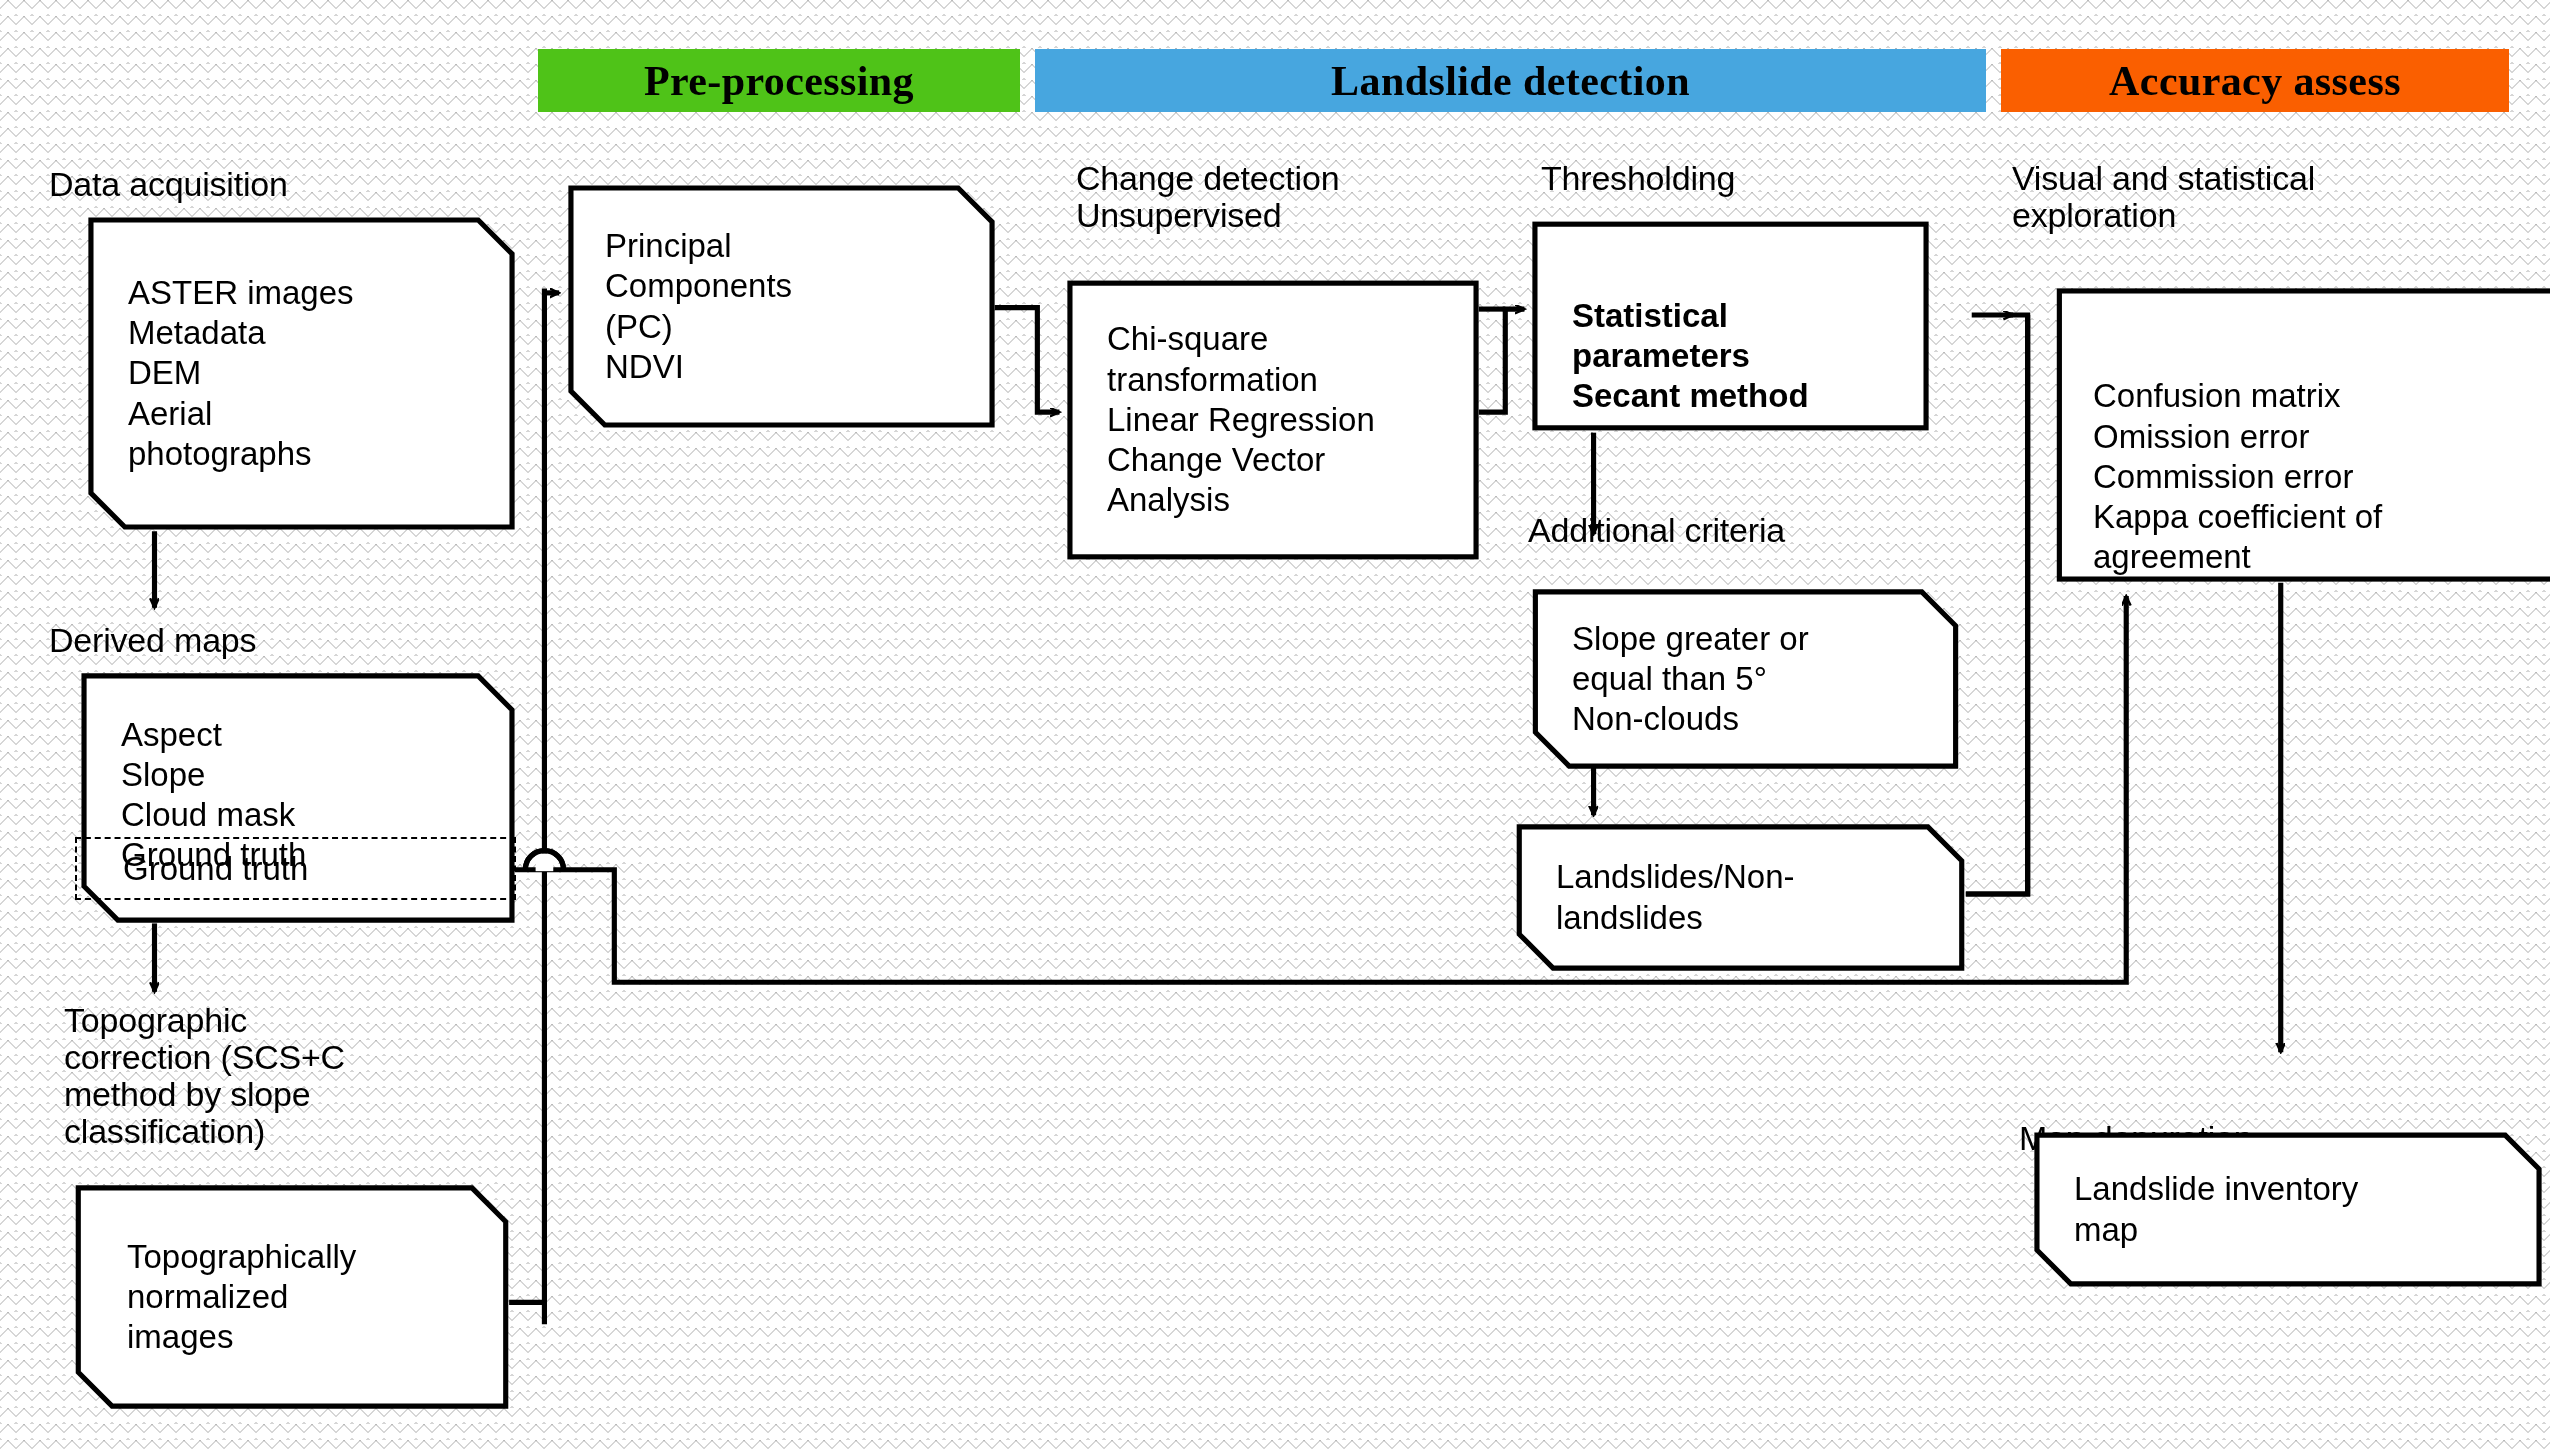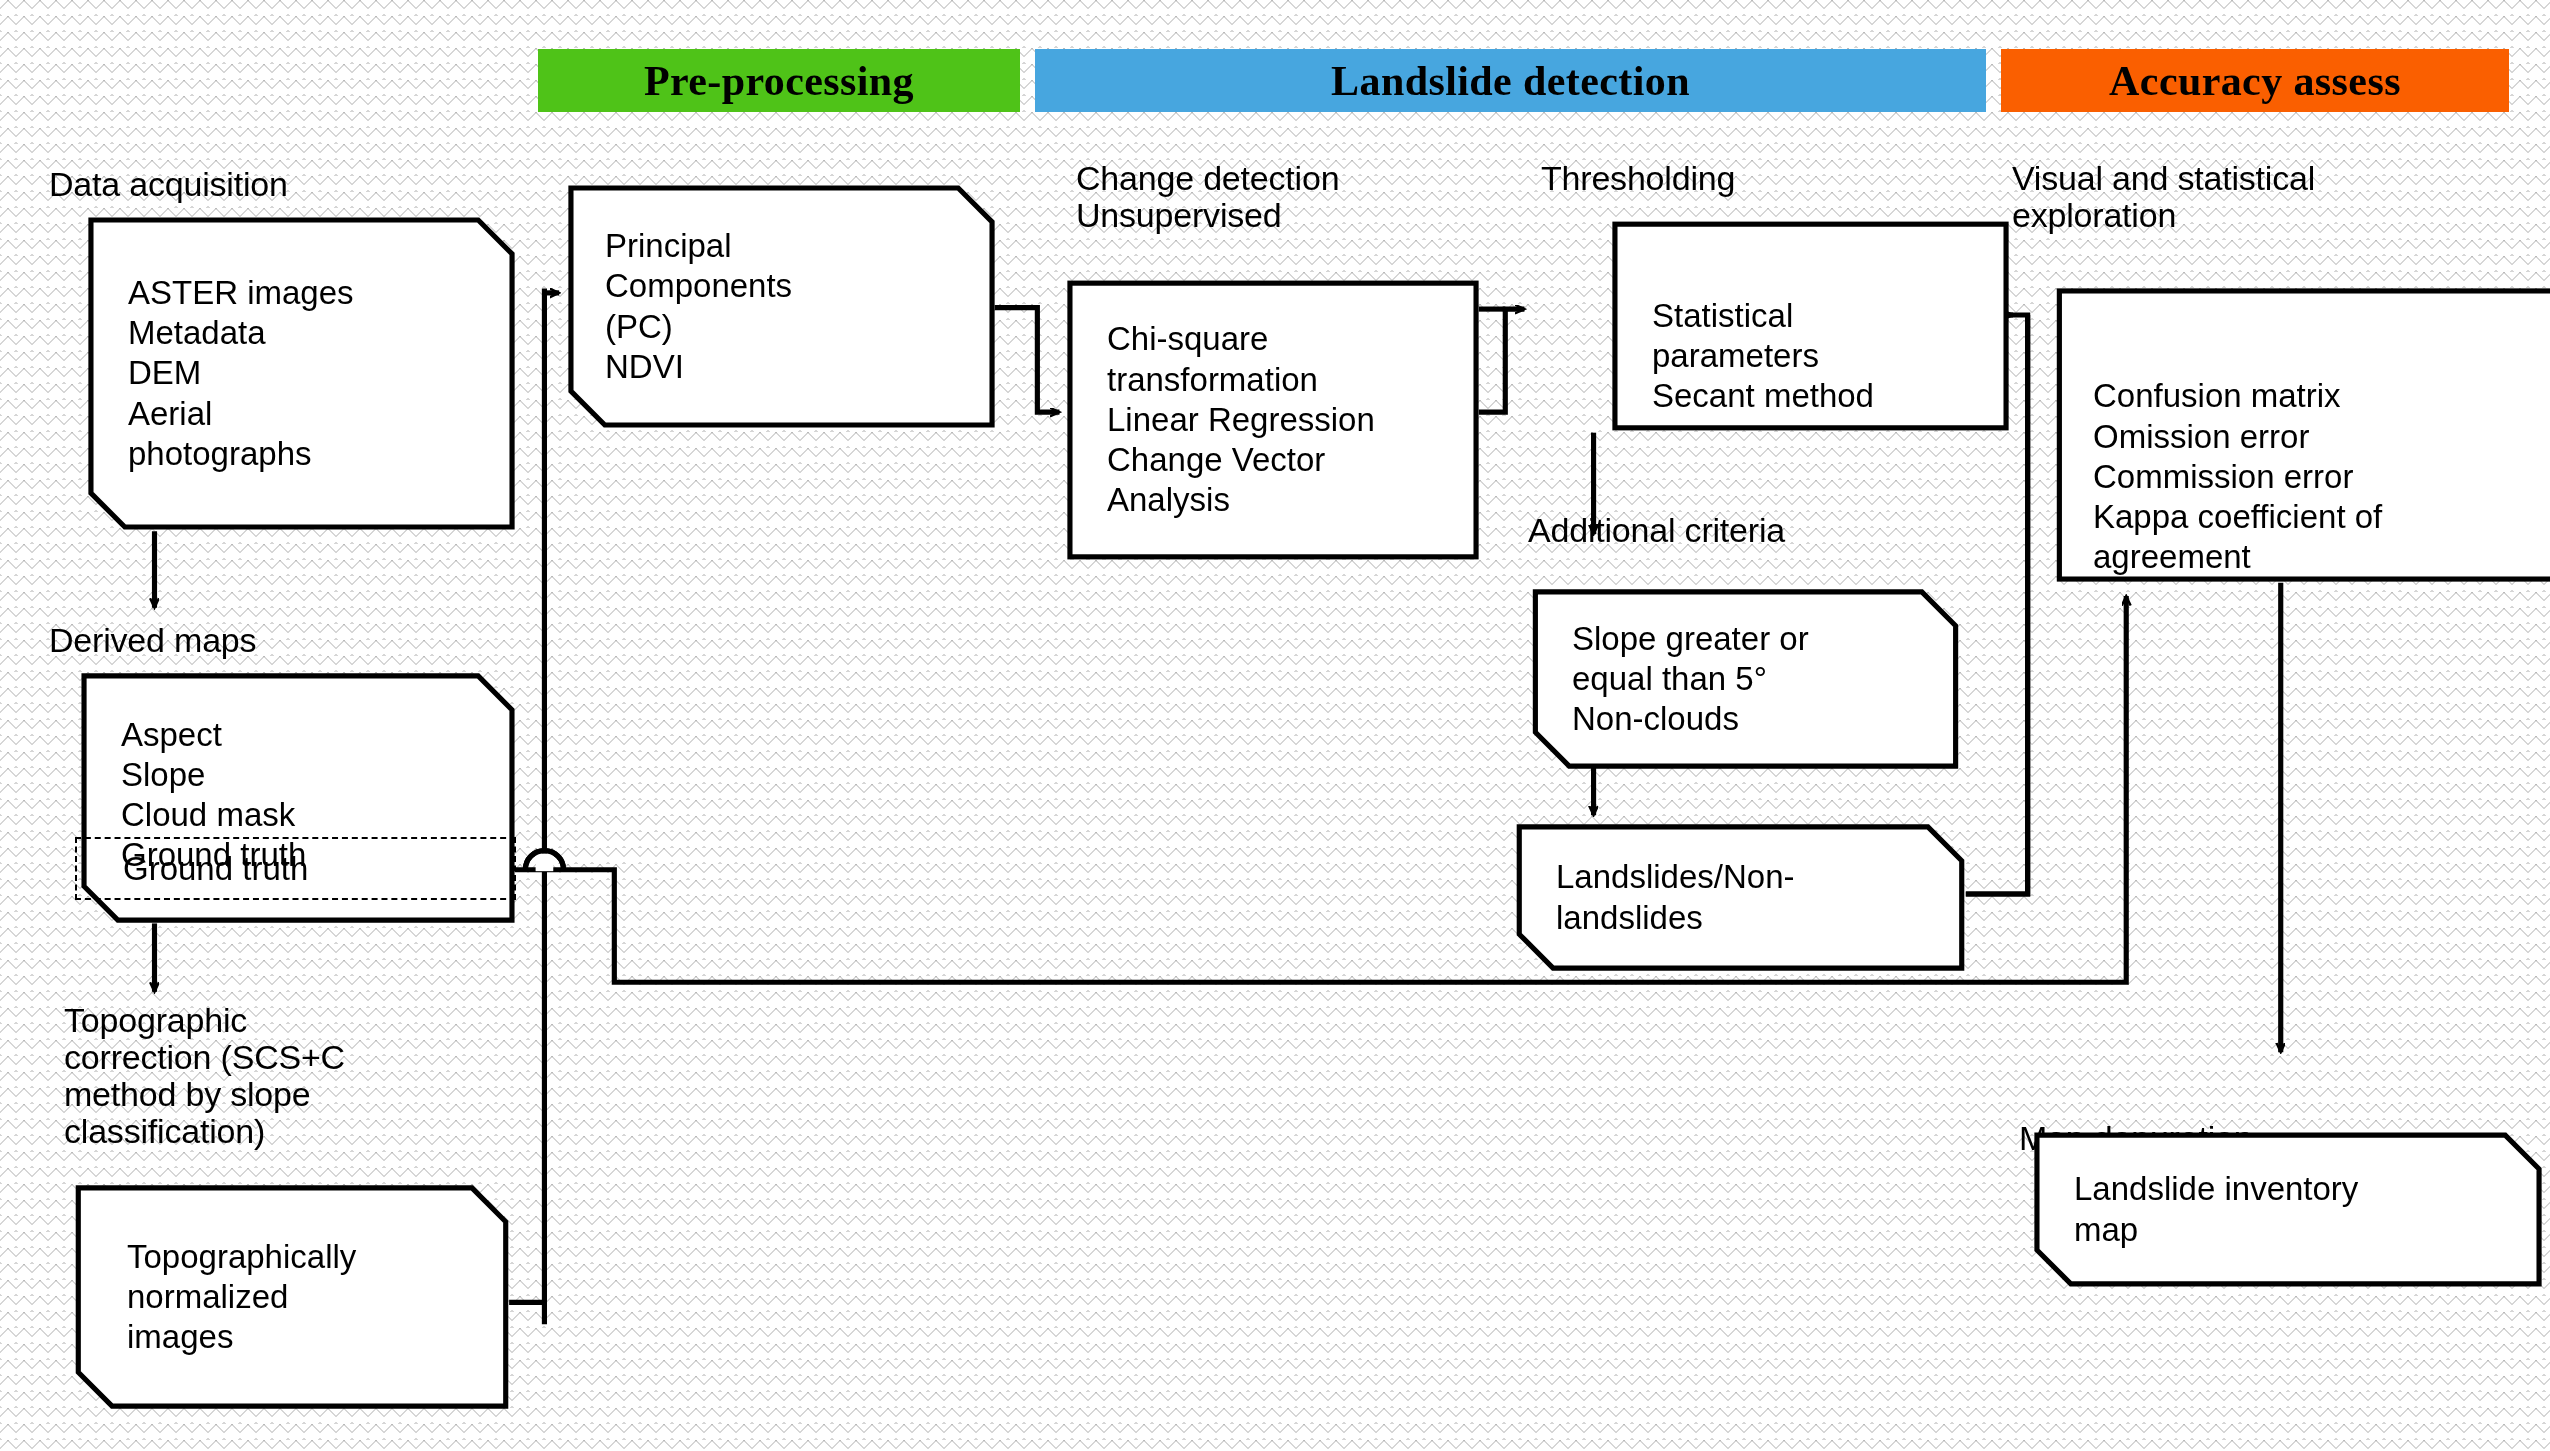--- a/index.html
+++ b/index.html
@@ -157,21 +157,21 @@
     <svg width="412" height="280" viewBox="0 0 560 380">
       <rect x="4" y="4" width="552" height="372" fill="#fff" stroke="#000" stroke-width="7"></rect>
     </svg>
     <div class="boxtext" style="padding-left:40px;">Chi-square
    transformation
 Linear Regression
 Change Vector
    Analysis</div>
   </div>
 
-  <div class="boxwrap" style="left:1612px;top:221px;width:397px;height:270px;">
+  <div class="boxwrap" style="left:1532px;top:221px;width:397px;height:270px;font-weight:bold;">
     <svg width="397" height="210" viewBox="0 0 540 285">
       <rect x="4" y="4" width="532" height="277" fill="#fff" stroke="#000" stroke-width="7"></rect>
     </svg>
     <div class="boxtext" style="padding-left:40px;">Statistical
    parameters
 Secant method</div>
   </div>
 
   <div class="boxwrap" style="left:1532px;top:589px;width:427px;height:180px;">
     <svg width="427" height="180" viewBox="0 0 580 245">

